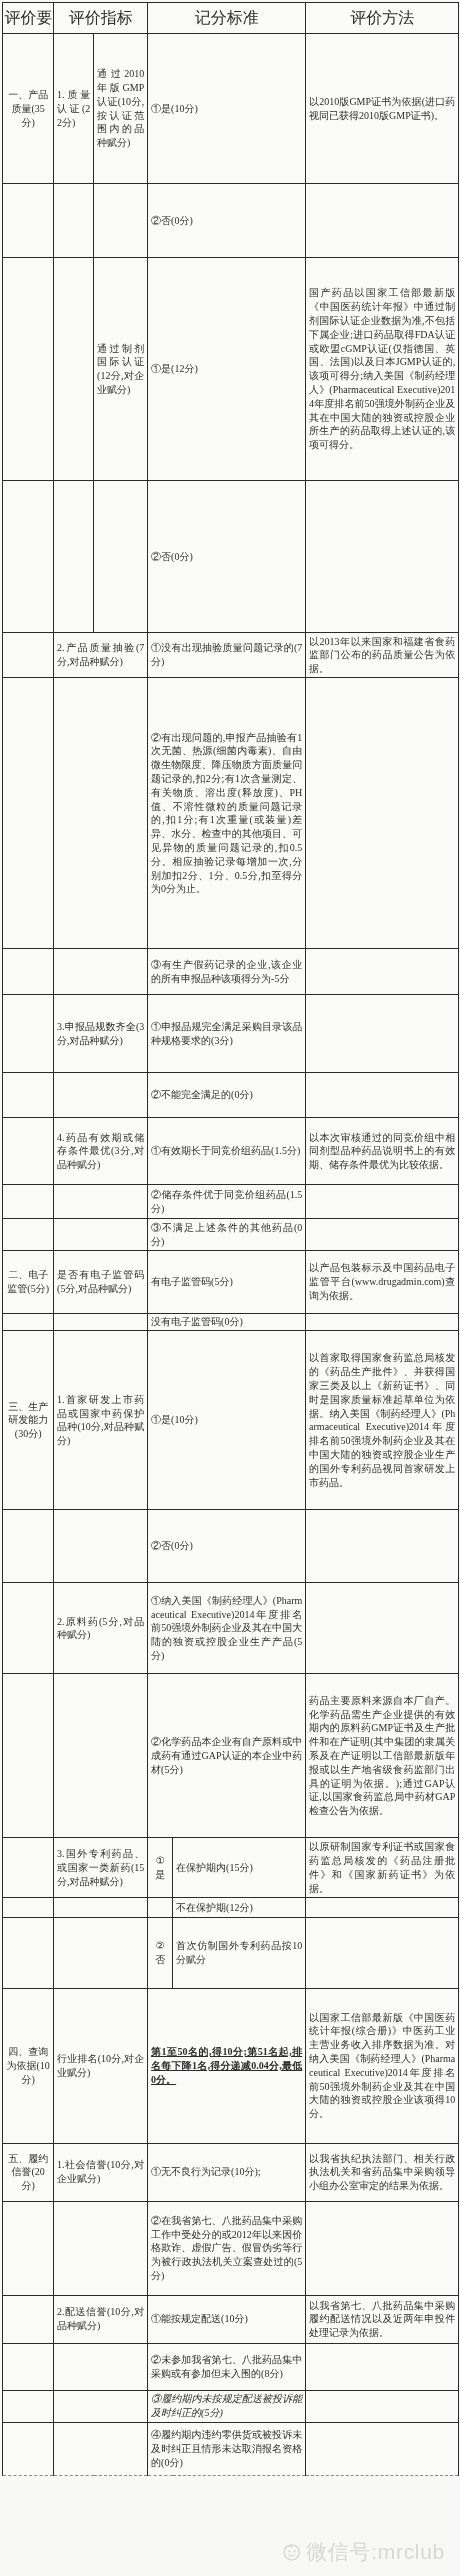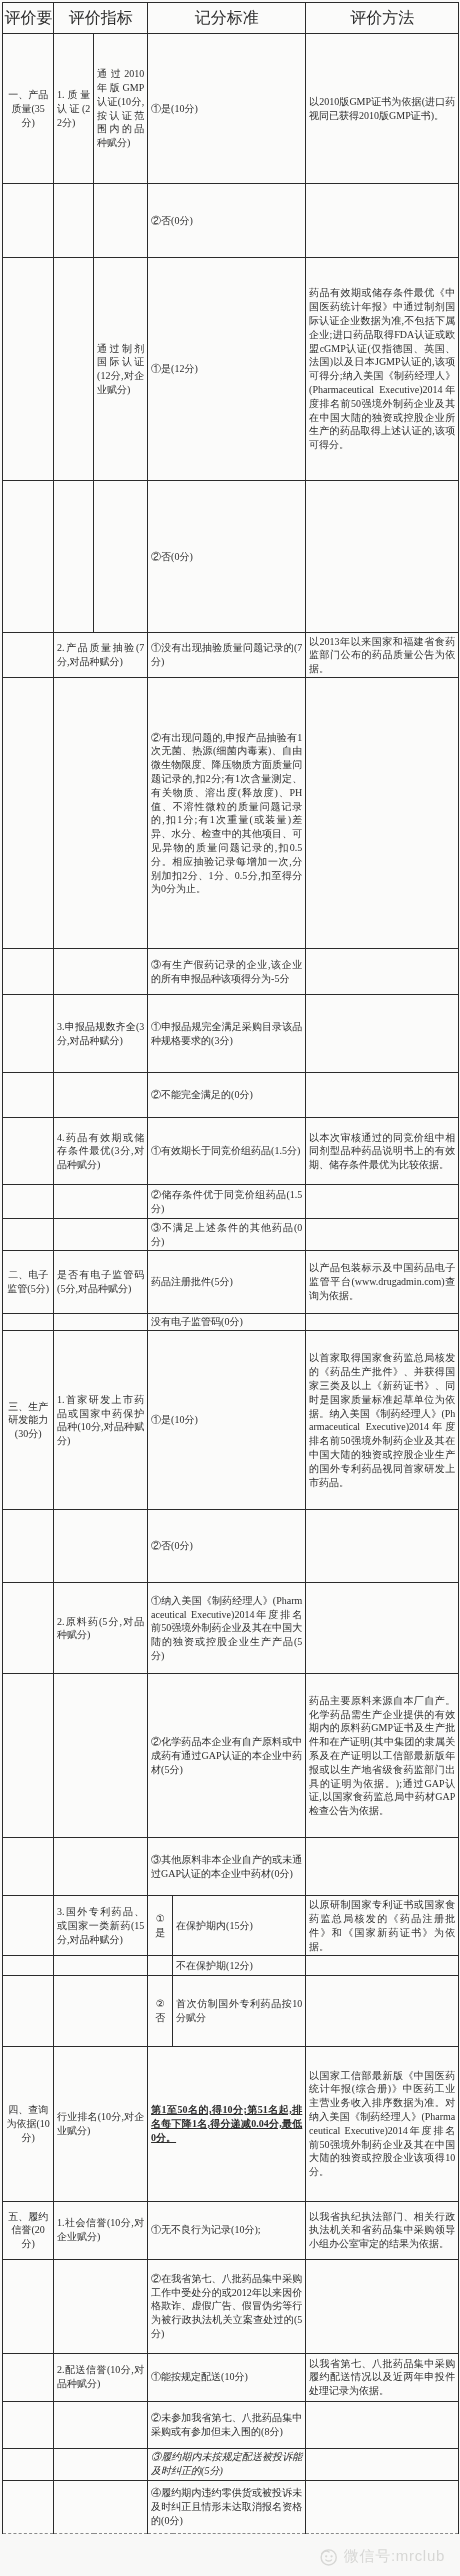--- a/index.html
+++ b/index.html
@@ -48,21 +48,21 @@
   td.emph   { font-weight: bold; text-decoration: underline; margin-top: 38px; }
   tr:last-child td { border-bottom: 1.4px dashed #8a8a8a; }
   .watermark {
     position: absolute;
     right: 16px;
     bottom: 10px;
     display: flex;
     align-items: center;
     gap: 5px;
     color: #d7d7d5;
-    font-size: 15px;
+    font-size: 21px;
     font-family: "Liberation Sans", "DejaVu Sans", sans-serif;
     letter-spacing: 0.7px;
     user-select: none;
   }
   .watermark svg { display: block; }
 </style>
 </head>
 <body>
 
 <table class="eval">
@@ -93,21 +93,21 @@
         <td></td>
         <td></td>
         <td colspan="2">②否(0分)</td>
         <td></td>
       </tr>
       <tr style="height: 223px;">
         <td></td>
         <td></td>
         <td>通过制剂国际认证(12分,对企业赋分)</td>
         <td colspan="2">①是(12分)</td>
-        <td>药品有效期或储存条件最优《中国医药统计年报》中通过制剂国际认证企业数据为准,不包括下属企业;进口药品取得FDA认证或欧盟cGMP认证(仅指德国、英国、法国)以及日本JGMP认证的,该项可得分;纳入美国《制药经理人》(Pharmaceutical Executive)2014年度排名前50强境外制药企业及其在中国大陆的独资或控股企业所生产的药品取得上述认证的,该项可得分。</td>
+        <td>国产药品以国家工信部最新版《中国医药统计年报》中通过制剂国际认证企业数据为准,不包括下属企业;进口药品取得FDA认证或欧盟cGMP认证(仅指德国、英国、法国)以及日本JGMP认证的,该项可得分;纳入美国《制药经理人》(Pharmaceutical Executive)2014年度排名前50强境外制药企业及其在中国大陆的独资或控股企业所生产的药品取得上述认证的,该项可得分。</td>
       </tr>
       <tr style="height: 152px;">
         <td></td>
         <td></td>
         <td></td>
         <td colspan="2">②否(0分)</td>
         <td></td>
       </tr>
       <tr style="height: 45px;">
         <td></td>
@@ -153,21 +153,21 @@
       </tr>
       <tr style="height: 29.5px;">
         <td></td>
         <td colspan="2"></td>
         <td colspan="2">③不满足上述条件的其他药品(0分)</td>
         <td></td>
       </tr>
       <tr style="height: 63px;">
         <td class="center">二、电子监管(5分)</td>
         <td colspan="2">是否有电子监管码(5分,对品种赋分)</td>
-        <td colspan="2">药品注册批件(5分)</td>
+        <td colspan="2">有电子监管码(5分)</td>
         <td>以产品包装标示及中国药品电子监管平台(www.drugadmin.com)查询为依据。</td>
       </tr>
       <tr style="height: 16.6px;">
         <td></td>
         <td colspan="2"></td>
         <td colspan="2">没有电子监管码(0分)</td>
         <td></td>
       </tr>
       <tr style="height: 179px;">
         <td class="center">三、生产研发能力(30分)</td>
@@ -185,26 +185,20 @@
         <td></td>
         <td colspan="2">2.原料药(5分,对品种赋分)</td>
         <td colspan="2">①纳入美国《制药经理人》(Pharmaceutical Executive)2014年度排名前50强境外制药企业及其在中国大陆的独资或控股企业生产产品(5分)</td>
         <td></td>
       </tr>
       <tr style="height: 164px;">
         <td></td>
         <td colspan="2"></td>
         <td colspan="2">②化学药品本企业有自产原料或中成药有通过GAP认证的本企业中药材(5分)</td>
         <td>药品主要原料来源自本厂自产。化学药品需生产企业提供的有效期内的原料药GMP证书及生产批件和在产证明(其中集团的隶属关系及在产证明以工信部最新版年报或以生产地省级食药监部门出具的证明为依据。);通过GAP认证,以国家食药监总局中药材GAP检查公告为依据。</td>
-      </tr>
-      <tr style="height: 58px;">
-        <td></td>
-        <td colspan="2"></td>
-        <td colspan="2">③其他原料非本企业自产的或未通过GAP认证的本企业中药材(0分)</td>
-        <td></td>
       </tr>
       <tr style="height: 60px;">
         <td></td>
         <td colspan="2">3.国外专利药品、或国家一类新药(15分,对品种赋分)</td>
         <td class="stack">①
 是</td>
         <td>在保护期内(15分)</td>
         <td>以原研制国家专利证书或国家食药监总局核发的《药品注册批件》和《国家新药证书》为依据。</td>
       </tr>
       <tr style="height: 19.4px;">

